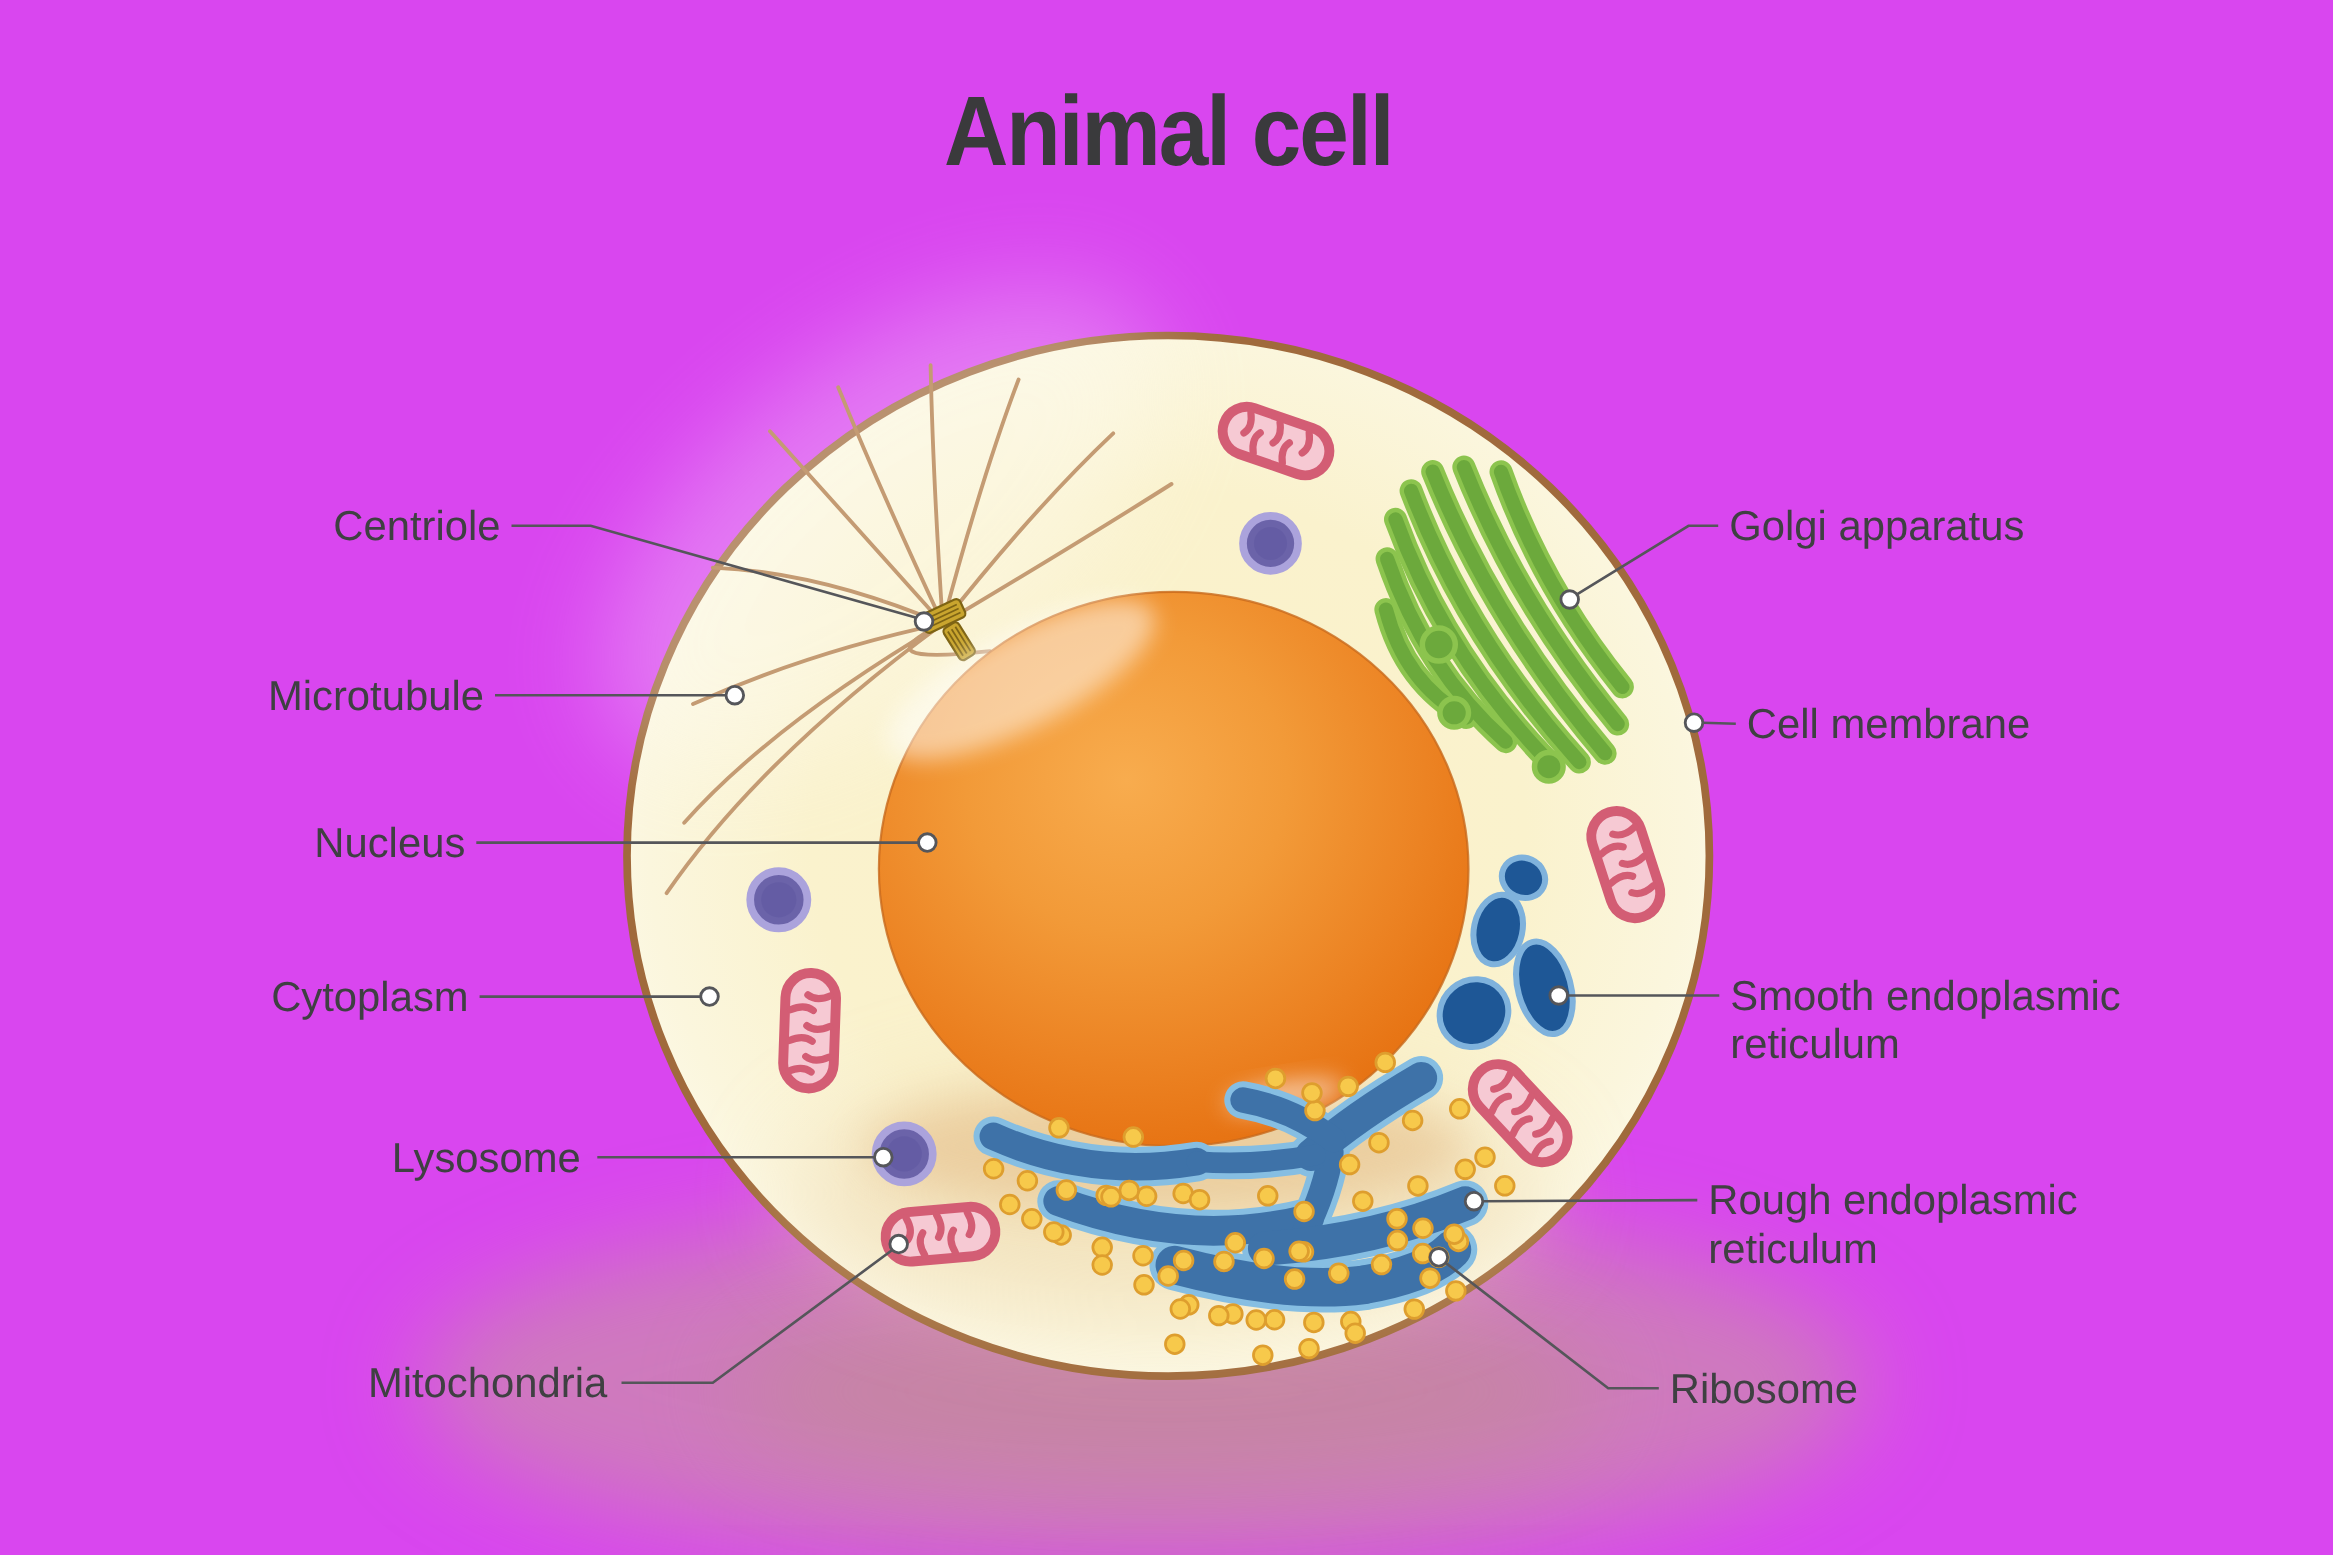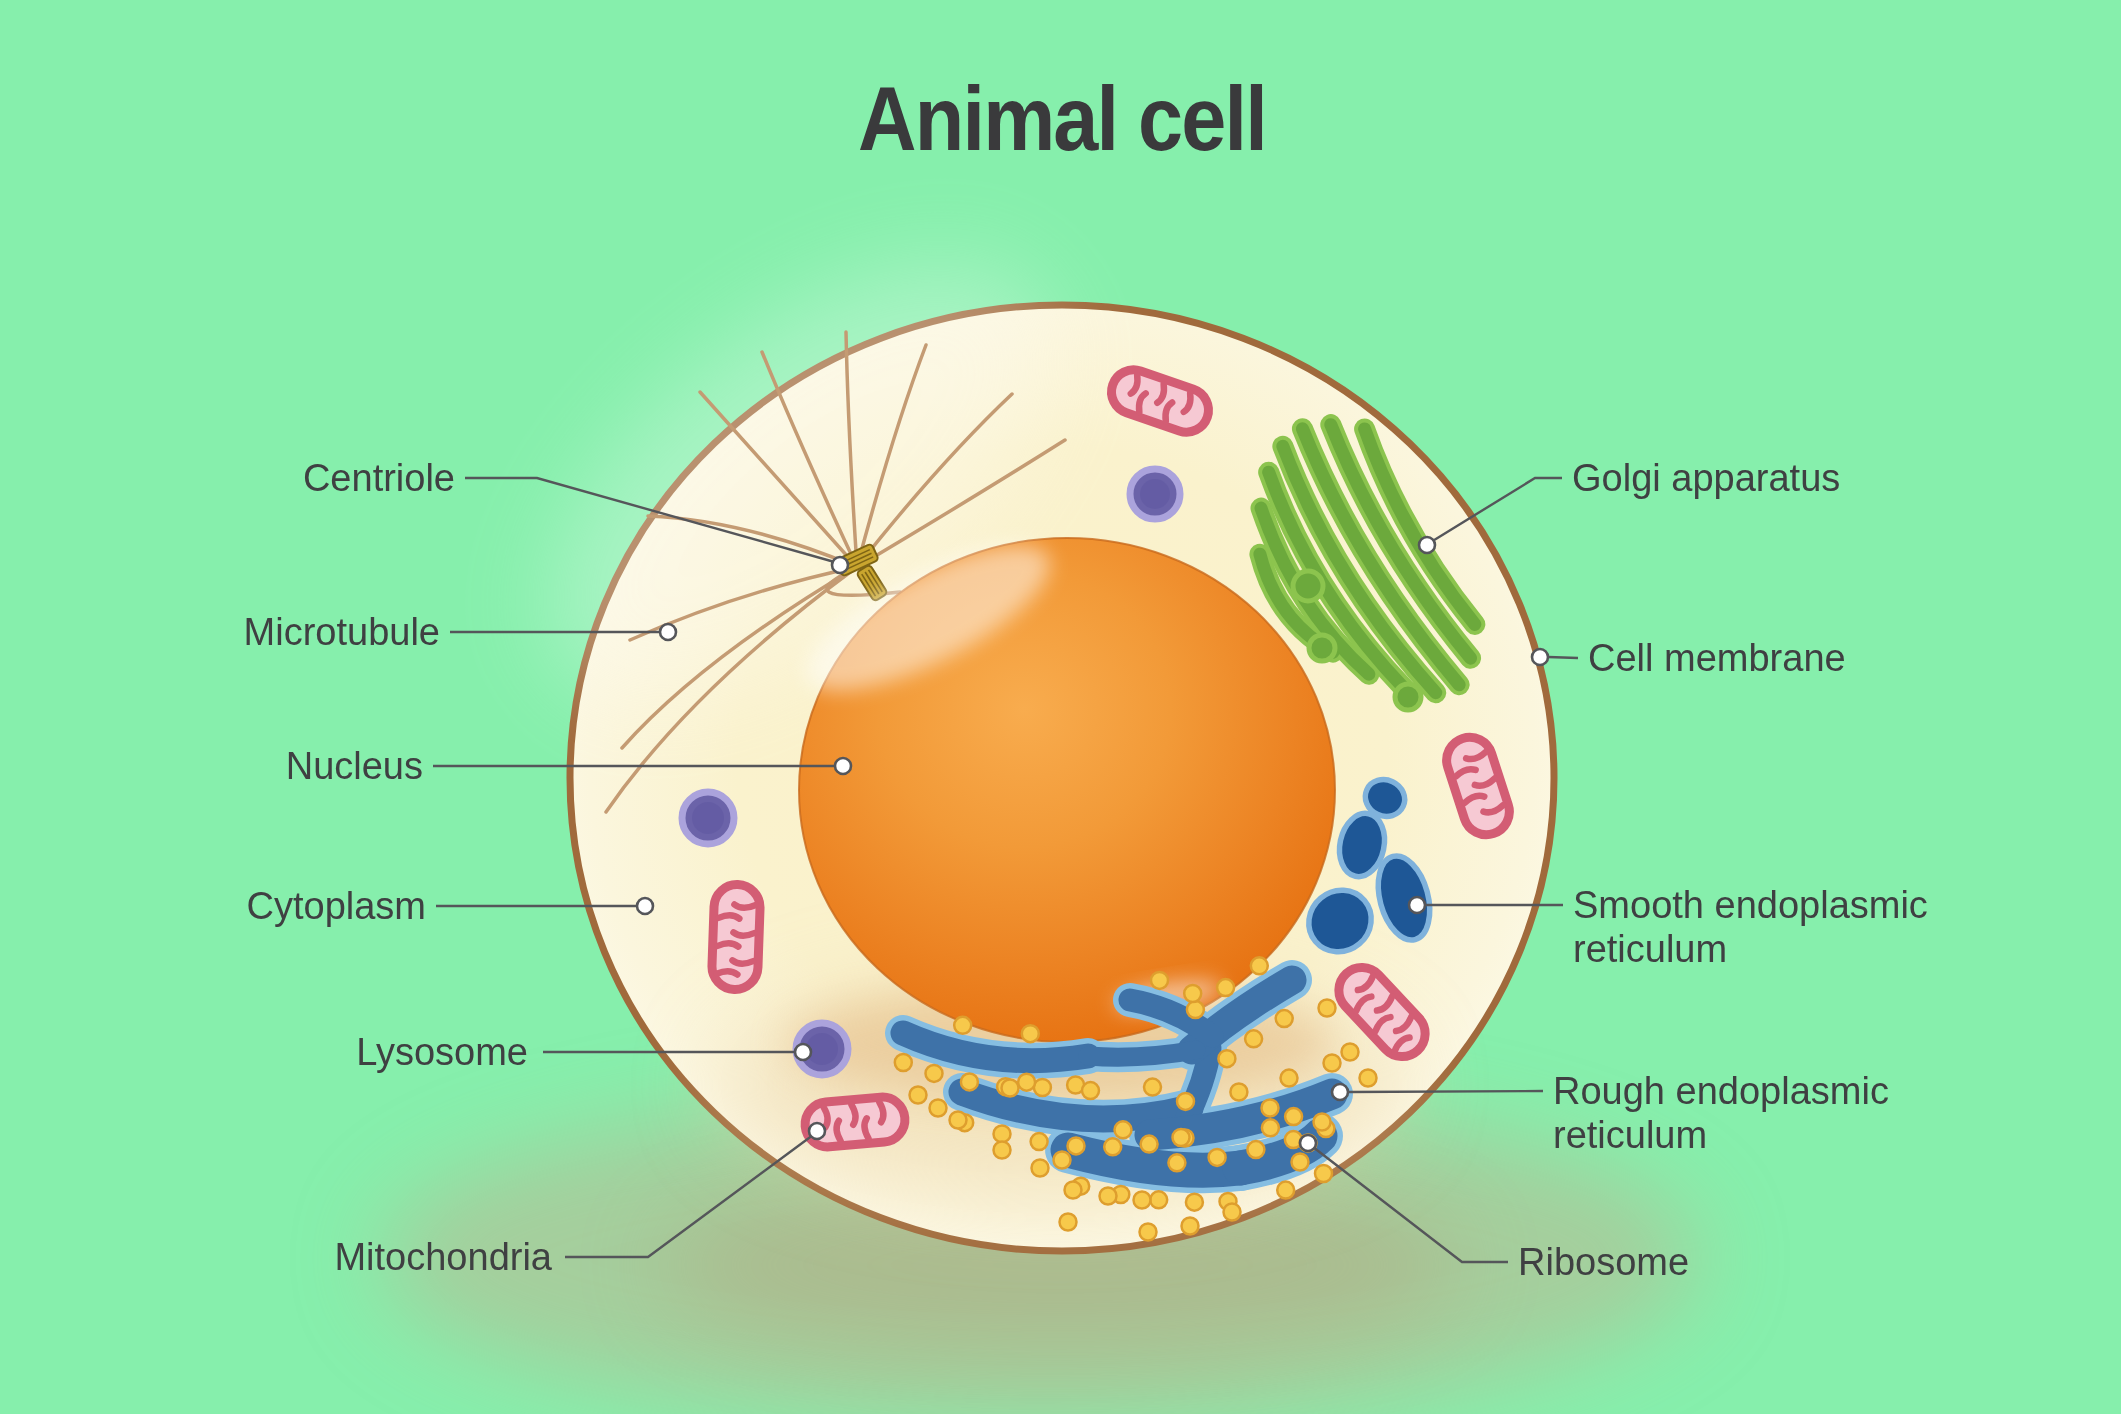--- a/index.html
+++ b/index.html
@@ -1,16 +1,16 @@
 <!DOCTYPE html>
 <html style="--title-color: #3A3A3C; --label-color: #3F4042; --leader: #55565A; --membrane: #A06A3C; --cytoplasm-core: #FAF1C9; --cytoplasm-edge: #FCF8E6; --nucleus-core: #F8AC4E; --nucleus-rim: #E36C0E; --nucleus-outline: #C8691B; --golgi-fill: #6CA93C; --golgi-edge: #8CC44E; --mito-outer: #D35D74; --mito-inner: #F6C9D3; --lysosome-fill: #6B63A9; --lysosome-ring: #ABA3DC; --smooth-er-fill: #1E5796; --smooth-er-edge: #7FB2DC; --rough-er-fill: #3E72A8; --rough-er-edge: #86BEE2; --ribosome-fill: #F7C94B; --ribosome-edge: #DE9E2E; --microtubule: #C49B73; --centriole-fill: #C9A52E; --centriole-edge: #7E6414; --shadow: #C4AD8D;"><head>
 <meta charset="utf-8">
 <style>
   html,body{margin:0;padding:0;background:#ffffff;}
-  .stage{position:relative;width:2121px;height:1414px;background:#86efac;overflow:hidden;
+  .stage{position:relative;width:2121px;height:1414px;background:#d946ef;overflow:hidden;
          font-family:"Liberation Sans", sans-serif;}
   svg{position:absolute;inset:0;}
   text{font-family:"Liberation Sans", sans-serif;}
   .title-text{font-weight:bold;font-size:90px;letter-spacing:-2px;fill:var(--title-color);}
   .lbl{font-size:38px;fill:var(--label-color);letter-spacing:0px;}
   .leader{stroke:var(--leader);stroke-width:2.4px;fill:none;}
   .leader-dot{fill:#ffffff;stroke:var(--leader);stroke-width:2.6px;}
 </style>
 </head>
 <body>

